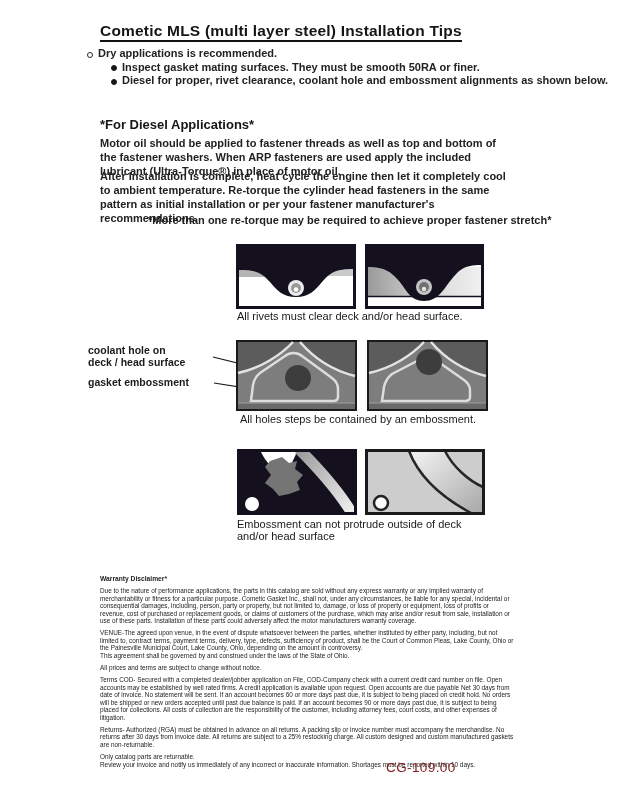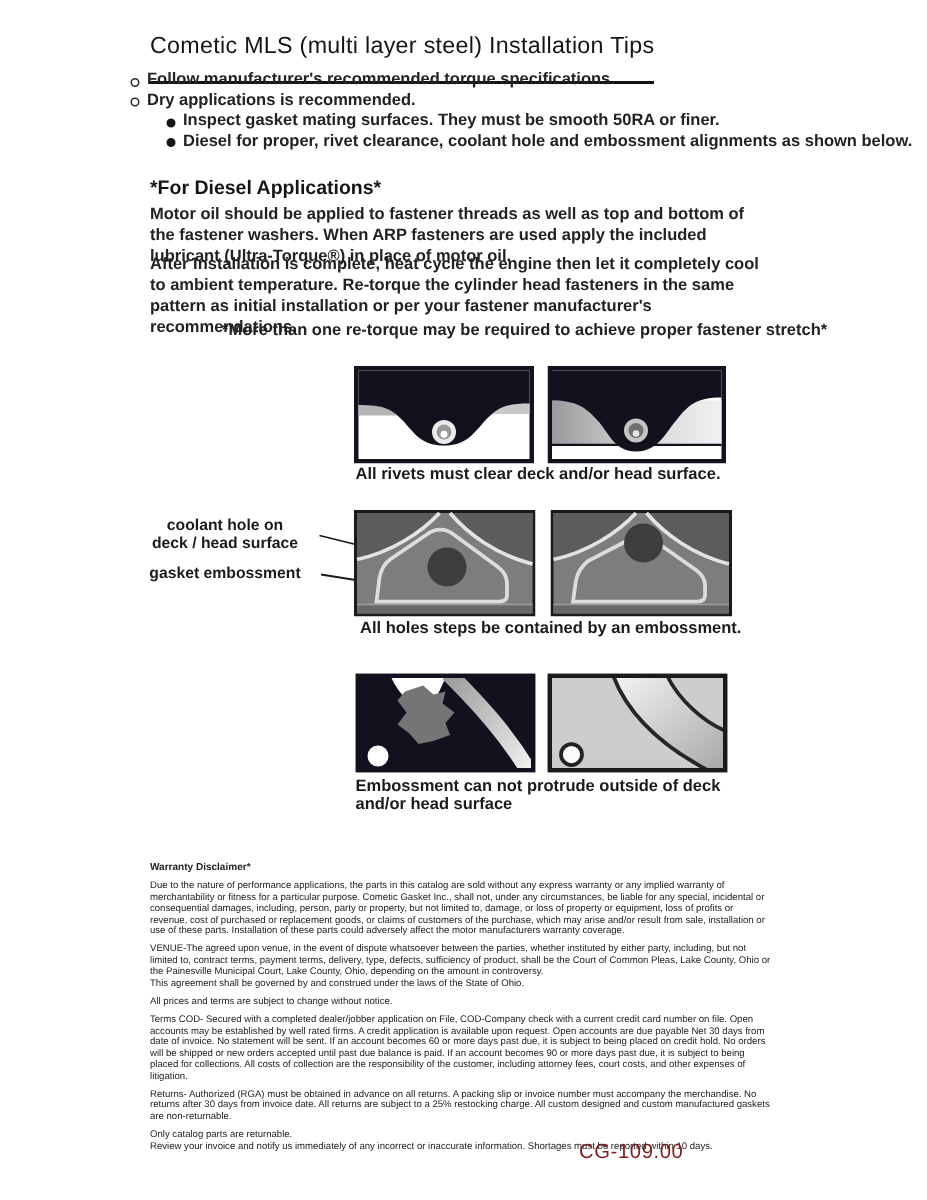--- a/index.html
+++ b/index.html
@@ -2,56 +2,52 @@
 <html><head>
 <meta charset="utf-8">
 <style>
   html,body{margin:0;padding:0;background:#ffffff;}
   .page{
     position:relative;width:618px;height:800px;background:#ffffff;overflow:hidden;
     font-family:"Liberation Sans","DejaVu Sans",sans-serif;color:#1f1f1f;
   }
   .abs{position:absolute;}
   .title{
-    left:100px;top:22px;font-size:15.5px;font-weight:400;letter-spacing:.2px;
-    border-bottom:2px solid #121212;padding-bottom:14px;color:#151515;white-space:nowrap;
+    left:100px;top:22px;font-size:15.5px;font-weight:700;letter-spacing:.2px;
+    border-bottom:2px solid #121212;padding-bottom:0;color:#151515;white-space:nowrap;
   }
   .tips{left:87px;top:47px;font-size:11px;font-weight:600;color:#222;width:460px;}
   .tip-row{display:flex;align-items:flex-start;line-height:13.5px;white-space:nowrap;}
   .tip-row.sub{margin-left:24px;}
   .marker{flex:0 0 auto;margin:4.5px 5px 0 0;width:4px;height:4px;border-radius:50%;}
   .marker.hollow{border:1px solid #2a2a2a;background:transparent;}
   .marker.solid{background:#171717;border:1px solid #171717;}
   .h2{left:100px;top:117px;font-size:13px;font-weight:700;color:#151515;}
   .para{left:100px;width:412px;font-size:11px;font-weight:600;line-height:14px;color:#222;}
   .p1{top:136px;}
   .p2{top:169px;}
   .note{top:213px;margin-left:48px;}
   .rw-label{font-size:13px;font-weight:600;letter-spacing:1.5px;color:#1b1b1b;text-align:center;line-height:14px;margin-top:36px;}
-  .caption{font-size:11px;font-weight:700;color:#1a1a1a;line-height:11.5px;white-space:nowrap;}
-  .side-label{font-size:10.5px;font-weight:600;color:#1b1b1b;line-height:12px;text-align:center;width:124px;left:88px;}
+  .caption{font-size:11px;font-weight:400;color:#1a1a1a;line-height:11.5px;white-space:nowrap;}
+  .side-label{font-size:10.5px;font-weight:600;color:#1b1b1b;line-height:12px;text-align:left;width:124px;left:88px;}
   .panel{display:block;}
   .warranty{left:100px;top:575px;width:414px;font-size:6.4px;line-height:7.4px;color:#232323;font-weight:400;}
   .warranty .w-head{font-weight:700;font-size:6.7px;margin-bottom:5px;}
   .warranty .w-p{margin-bottom:5px;}
   .warranty .w-line{margin-bottom:0;}
   .footer-code{left:386px;top:760px;font-size:13.5px;letter-spacing:.4px;color:#7f1d1d;font-weight:400;}
 </style>
 </head>
 <body>
 
 <div class="page">
 
   <div class="abs title">Cometic MLS (multi layer steel) Installation Tips</div>
 
   <div class="abs tips">
-    <div class="tip-row">
-      <span class="marker hollow"></span>
-      <span>Follow manufacturer's recommended torque specifications.</span>
-    </div>
     <div class="tip-row">
       <span class="marker hollow"></span>
       <span>Dry applications is recommended.</span>
     </div>
     <div class="tip-row sub">
       <span class="marker solid"></span>
       <span>Inspect gasket mating surfaces.  They must be smooth 50RA or finer.</span>
     </div>
     <div class="tip-row sub">
       <span class="marker solid"></span>

